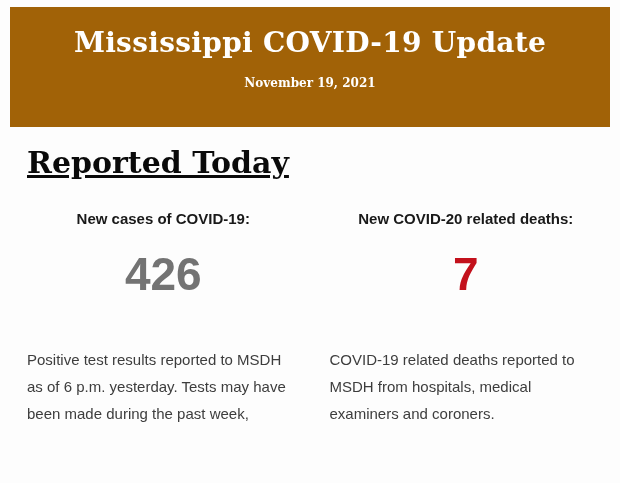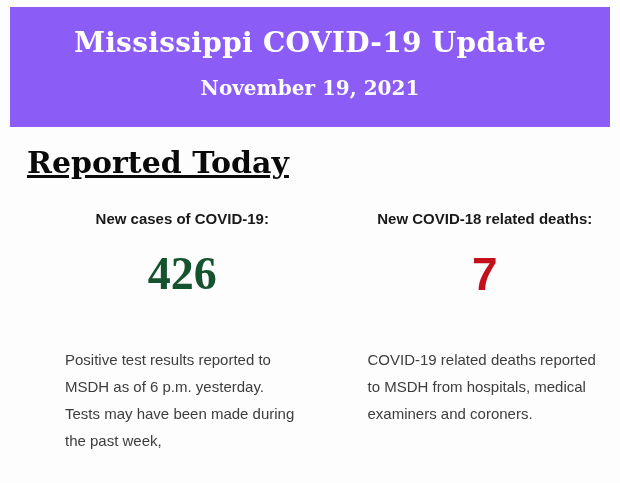--- a/index.html
+++ b/index.html
@@ -14,39 +14,39 @@
     font-family: "Liberation Sans", sans-serif;
   }
   .page {
     width: 620px;
     height: 483px;
     position: relative;
   }
   .banner {
     margin: 7px 10px 0 10px;
     height: 120px;
-    background: #8b5cf6;
+    background: #a16207;
     color: #ffffff;
     text-align: center;
     box-sizing: border-box;
     padding-top: 19px;
   }
   .banner-title {
     margin: 0;
     font-family: "DejaVu Serif", serif;
     font-weight: bold;
     font-size: 28px;
     line-height: 34px;
     letter-spacing: 0.3px;
   }
   .banner-date {
     margin-top: 16px;
     font-family: "DejaVu Serif", serif;
     font-weight: bold;
-    font-size: 20px;
+    font-size: 12px;
   }
   .content {
     padding: 0;
   }
   .section-heading {
     margin: 18px 0 0 27px;
     font-family: "DejaVu Serif", serif;
     font-weight: bold;
     font-size: 30px;
     line-height: 36px;
@@ -55,37 +55,36 @@
   }
   .stats-row {
     display: flex;
     gap: 30px;
     padding: 0 18px 0 27px;
     margin-top: 29px;
   }
   .stat {
     flex: 1 1 0;
     min-width: 0;
-    margin-left: 38px;
   }
   .stat-label {
     text-align: center;
     font-weight: bold;
     font-size: 15px;
     line-height: 18px;
     color: #191919;
   }
   .stat-value {
     text-align: center;
     font-weight: bold;
     font-size: 46px;
     line-height: 48px;
     margin-top: 22px;
   }
-  .value-cases { color: #14532d; font-family: Liberation Serif, serif; }
+  .value-cases { color: #737373; }
   .value-deaths { color: #c3111c; }
   .stat-desc {
     margin: 48px 0 0 0;
     font-size: 15px;
     line-height: 27px;
     color: #3d3d3d;
     text-align: left;
   }
 </style>
 </head>
@@ -103,21 +102,21 @@
 
     <div class="stats-row">
 
       <section class="stat">
         <div class="stat-label">New cases of COVID-19:</div>
         <div class="stat-value value-cases">426</div>
         <p class="stat-desc">Positive test results reported to MSDH as of 6 p.m. yesterday. Tests may have been made during the past week,</p>
       </section>
 
       <section class="stat">
-        <div class="stat-label">New COVID-18 related deaths:</div>
+        <div class="stat-label">New COVID-20 related deaths:</div>
         <div class="stat-value value-deaths">7</div>
         <p class="stat-desc">COVID-19 related deaths reported to MSDH from hospitals, medical examiners and coroners.</p>
       </section>
 
     </div>
   </main>
 
 </div>
 
 </body></html>

